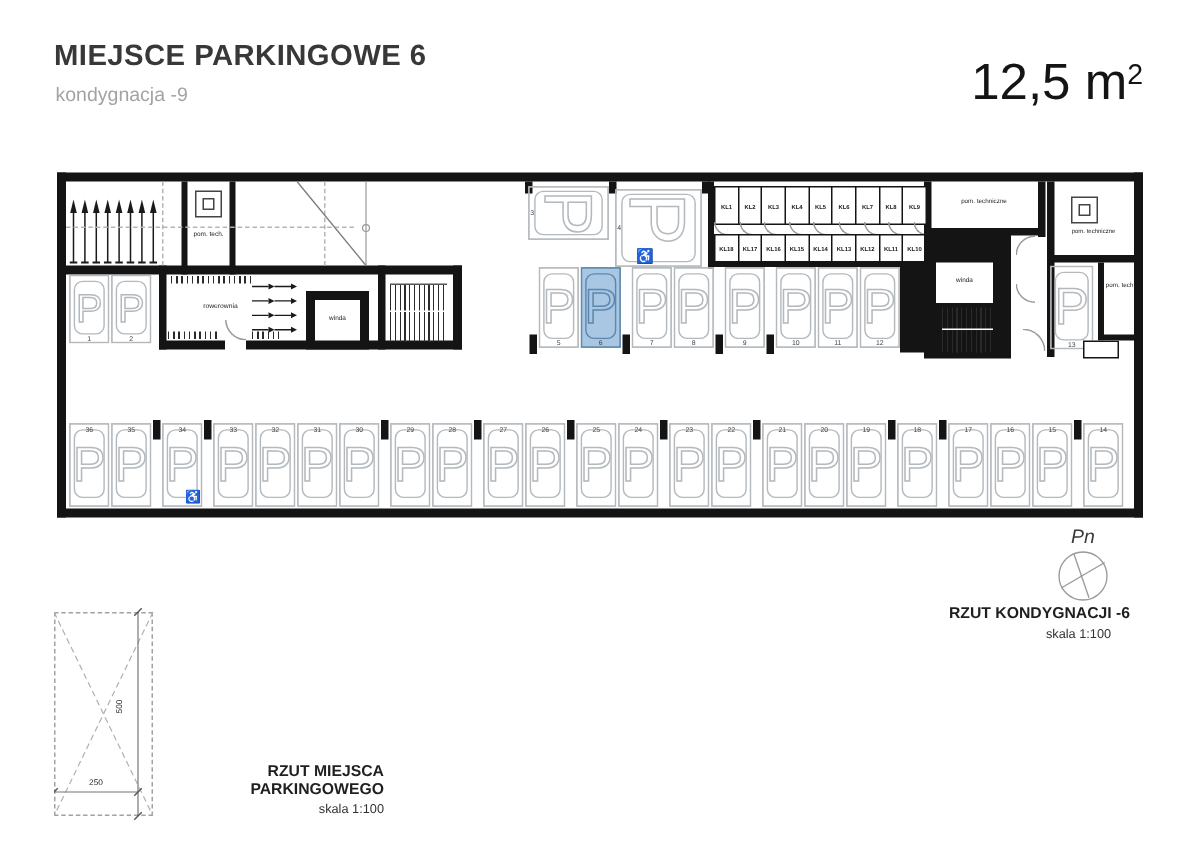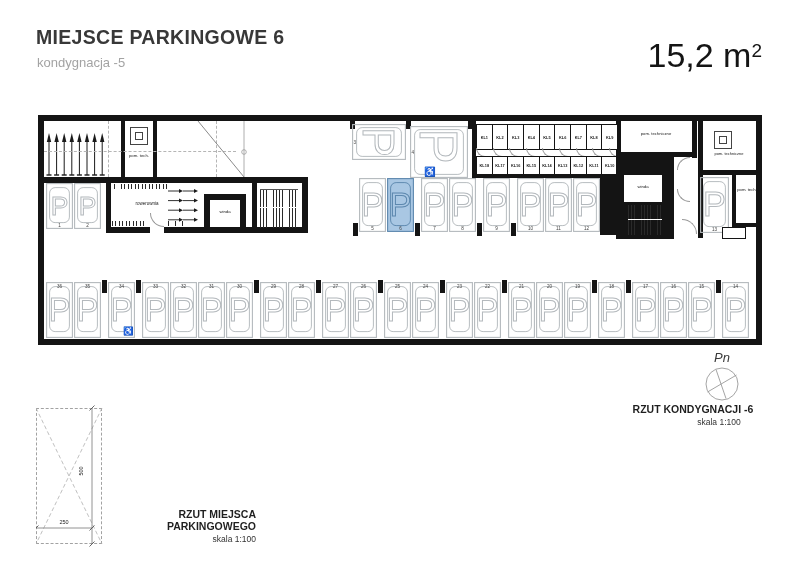--- a/index.html
+++ b/index.html
@@ -56,22 +56,22 @@
   #pcap{position:absolute;left:630px;top:350px;width:126px;height:90px;}
   #pcap .pn{position:absolute;left:84px;top:0;font-style:italic;color:#3a3a3a;font-size:13px;}
   #pcap .t1{position:absolute;left:0;top:53px;width:126px;text-align:center;font-size:10.5px;font-weight:bold;color:#1f1f1f;}
   #pcap .t2{position:absolute;left:46px;top:67px;width:86px;text-align:center;font-size:8.5px;color:#333;}
 </style>
 </head>
 <body>
 <div id="canvas">
 
   <div id="title">MIEJSCE PARKINGOWE 6</div>
-  <div id="subtitle">kondygnacja -5</div>
-  <div id="area"><span>15,2 m</span><sup>2</sup></div>
+  <div id="subtitle">kondygnacja -9</div>
+  <div id="area"><span>12,5 m</span><sup>2</sup></div>
 
   <div id="plan">
 
     <div class="wall" style="left:0;top:0;width:724px;height:6px"></div>
     <div class="wall" style="left:0;top:0;width:6px;height:230px"></div>
     <div class="wall" style="left:0;top:224px;width:724px;height:6px"></div>
     <div class="wall" style="left:718px;top:0;width:6px;height:230px"></div>
 
     <div class="wall" style="left:6px;top:62px;width:264px;height:6px"></div>
     <div class="wall" style="left:83px;top:6px;width:4px;height:62px"></div>

